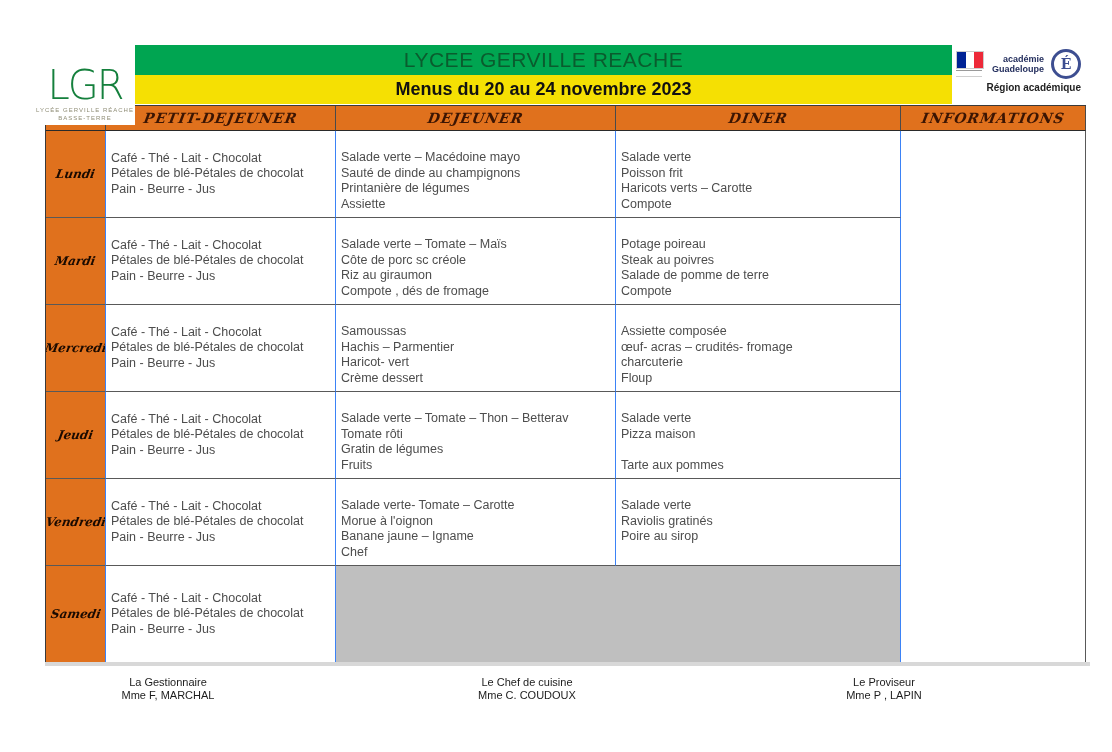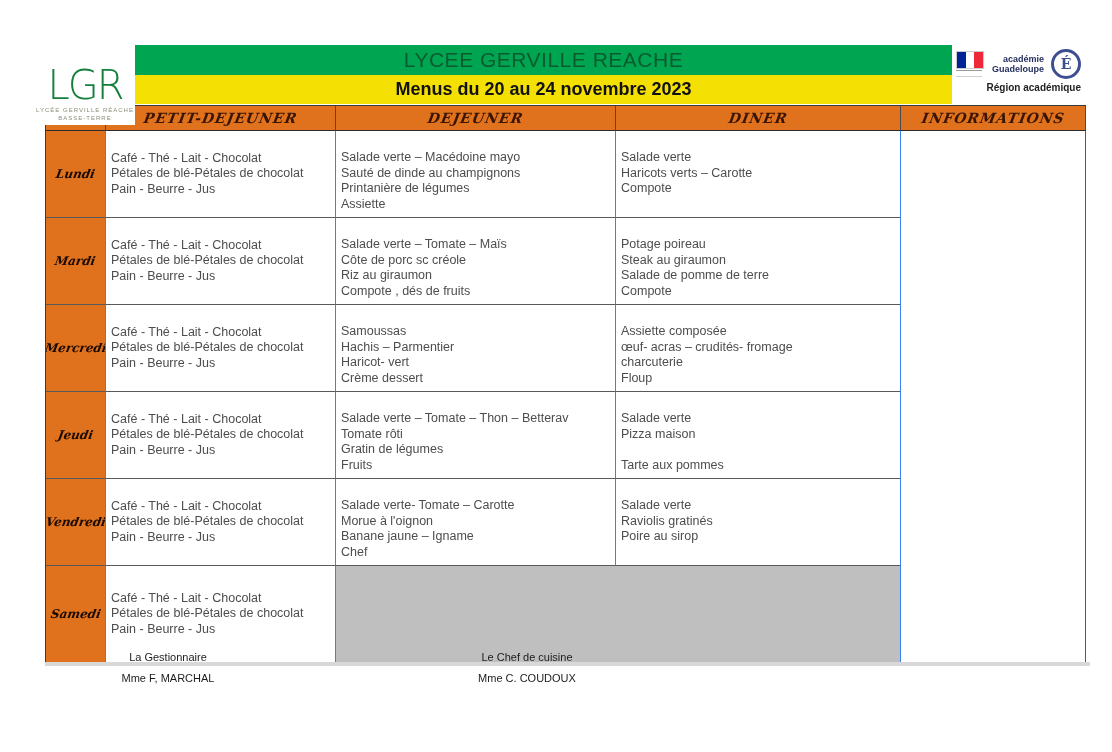--- a/index.html
+++ b/index.html
@@ -55,22 +55,22 @@
   .dinner-cell{width:285px;}
   .gray-cell{width:565px;background:#BFBFBF;}
   .menu-line{font-size:12.5px;line-height:15.5px;min-height:15.5px;color:#4D4D4D;
              white-space:nowrap;overflow:hidden;}
   .info-cell{position:absolute;left:855px;top:25px;width:185px;height:532px;background:#fff;
              box-sizing:border-box;border-right:1px solid #595959;border-bottom:1px solid #595959;}
 
   .bottom-strip{position:absolute;left:45px;top:662px;width:1045px;height:4px;background:#D8D8D8;}
 
   
-  .sig-block{position:absolute;top:651px;width:200px;display:flex;flex-direction:column;
-             align-items:center;gap:8px;}
+  .sig-block{position:absolute;top:676px;width:200px;display:flex;flex-direction:column;
+             align-items:center;}
   .sig-block span{font-size:11px;color:#1c1c1c;line-height:13px;}
   .sig-left{left:68px;} .sig-center{left:427px;} .sig-right{left:784px;}
 </style>
 </head>
 <body>
 
 <div class="page">
 
   <div class="green-band">
     <span class="title">LYCEE GERVILLE REACHE</span>
@@ -137,20 +137,21 @@
         <div>
             <div class="menu-line">Salade verte – Macédoine mayo</div>
             <div class="menu-line">Sauté de dinde au champignons</div>
             <div class="menu-line">Printanière de légumes</div>
             <div class="menu-line">Assiette</div>
           </div>
         </div>
       <div class="cell dinner-cell">
         <div>
             <div class="menu-line">Salade verte</div>
+            <div class="menu-line">Poisson frit</div>
             <div class="menu-line">Haricots verts – Carotte</div>
             <div class="menu-line">Compote</div>
           </div>
         </div>
     </div>
 
     <div class="trow" style="height:87px">
       <div class="cell day-cell">
         <span class="script">Mardi</span>
         </div>
@@ -159,27 +160,27 @@
             <div class="menu-line">Café - Thé - Lait - Chocolat</div>
             <div class="menu-line">Pétales de blé-Pétales de chocolat</div>
             <div class="menu-line">Pain - Beurre - Jus</div>
           </div>
         </div>
       <div class="cell lunch-cell">
         <div>
             <div class="menu-line">Salade verte – Tomate – Maïs</div>
             <div class="menu-line">Côte de porc sc créole</div>
             <div class="menu-line">Riz au giraumon</div>
-            <div class="menu-line">Compote , dés de fruits</div>
+            <div class="menu-line">Compote , dés de fromage</div>
           </div>
         </div>
       <div class="cell dinner-cell">
         <div>
             <div class="menu-line">Potage poireau</div>
-            <div class="menu-line">Steak au giraumon</div>
+            <div class="menu-line">Steak au poivres</div>
             <div class="menu-line">Salade de pomme de terre</div>
             <div class="menu-line">Compote</div>
           </div>
         </div>
     </div>
 
     <div class="trow" style="height:87px">
       <div class="cell day-cell">
         <span class="script">Mercredi</span>
         </div>
@@ -285,14 +286,18 @@
   <div class="bottom-strip"></div>
 
   <div class="sig-block sig-left">
     <span>La Gestionnaire</span>
     <span>Mme F, MARCHAL</span>
   </div>
   <div class="sig-block sig-center">
     <span>Le Chef de cuisine</span>
     <span>Mme C. COUDOUX</span>
   </div>
+  <div class="sig-block sig-right">
+    <span>Le Proviseur</span>
+    <span>Mme P , LAPIN</span>
+  </div>
 
 </div>
 
 </body></html>

